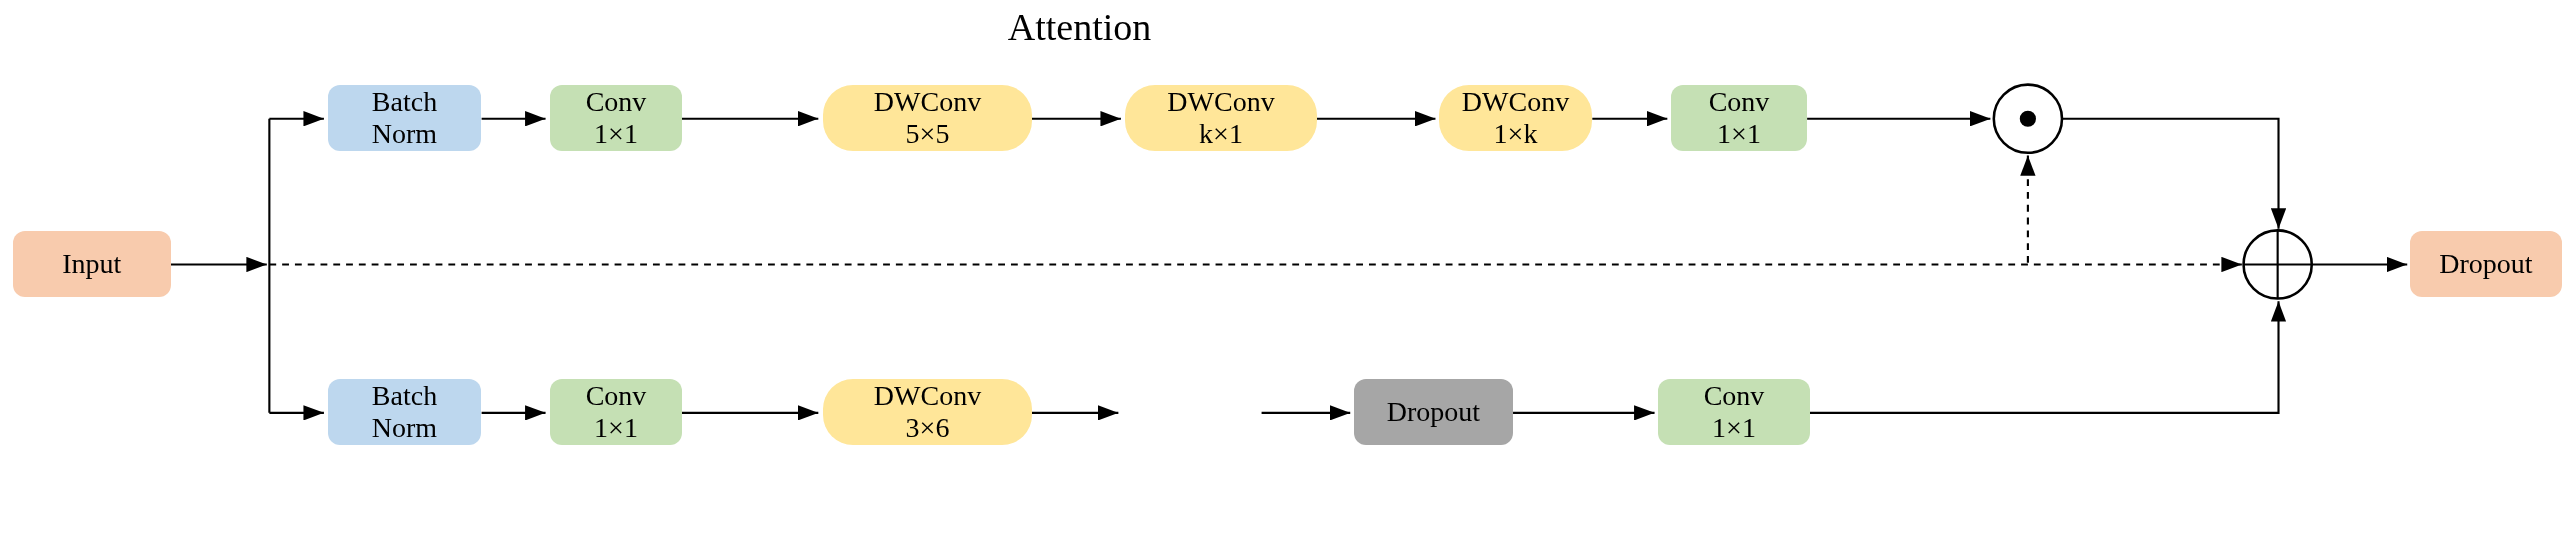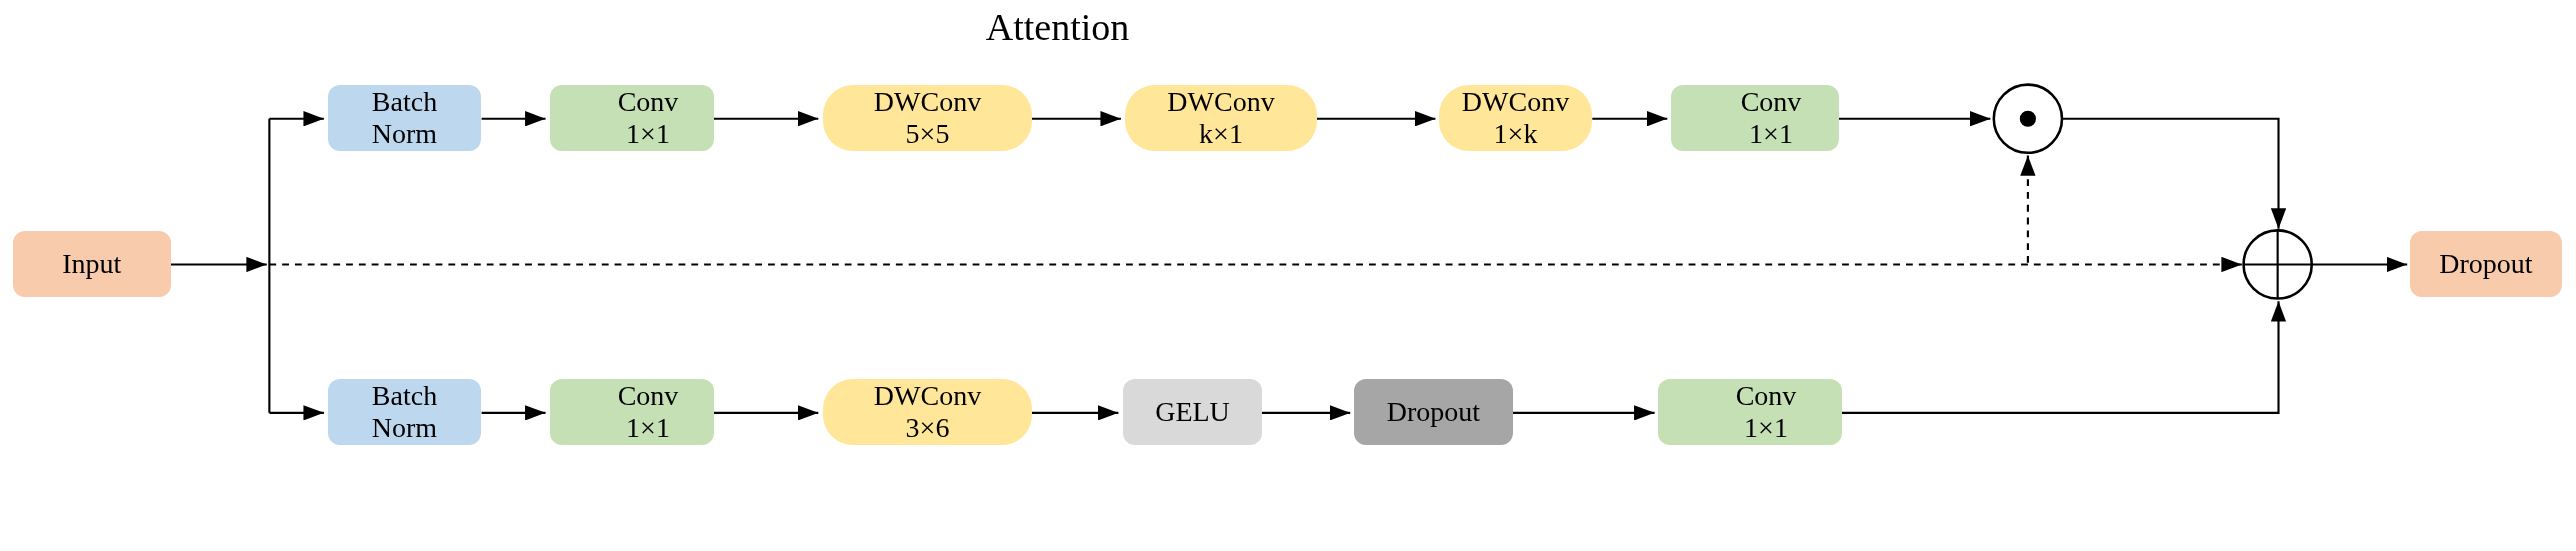--- a/index.html
+++ b/index.html
@@ -16,21 +16,21 @@
     height:66px;
     border-radius:12px;
     display:flex;flex-direction:column;
     align-items:center;justify-content:center;
     font-size:28px;line-height:32px;color:#000;
     z-index:2;text-align:center;
   }
   .node span:empty{display:none;}
   .io{background:#F8CBAD;}
   .norm{background:#BDD7EE;}
-  .conv{background:#C5E0B4;padding-left:32px;}
+  .conv{background:#C5E0B4;}
   .dwconv{background:#FFE699;border-radius:30px;}
   .activation{background:#D9D9D9;}
   .dropout{background:#A6A6A6;}
   .branch-label{
     position:absolute;width:341px;text-align:center;
     font-size:38px;color:#000;z-index:2;
   }
 </style>
 </head>
 <body>
@@ -78,21 +78,21 @@
       <circle cx="2379" cy="139" r="40" fill="#fff" stroke="#000" stroke-width="3"></circle>
       <circle cx="2379" cy="139" r="9.5" fill="#000"></circle>
     </g>
 
     <g>
       <circle cx="2672" cy="310" r="40" fill="#fff" stroke="#000" stroke-width="3"></circle>
       <path d="M2632 310 H2712 M2672 270 V350" stroke="#000" stroke-width="2.5" fill="none"></path>
     </g>
   </svg>
 
-  <div class="branch-label" style="left:887px;top:5.1px;">Attention</div>
+  <div class="branch-label" style="left:909px;top:5.1px;">Attention</div>
 
   <div class="node io" style="left:12.8px;top:231px;width:158px;">
     <span>Input</span>
   </div>
   <div class="node io" style="left:2410px;top:231px;width:152px;">
     <span>Dropout</span>
   </div>
 
   <div class="node norm" style="left:328px;top:85px;width:153px;">
     <span>Batch</span>
@@ -124,24 +124,20 @@
     <span>Norm</span>
   </div>
   <div class="node conv" style="left:550px;top:379px;width:132px;">
     <span>Conv</span>
     <span>1×1</span>
   </div>
   <div class="node dwconv" style="left:823px;top:379px;width:209px;">
     <span>DWConv</span>
     <span>3×6</span>
   </div>
-  <div class="node activation" style="left:1123px;top:379px;width:139px;">
-    <span>GELU</span>
-
-  </div>
   <div class="node dropout" style="left:1354px;top:379px;width:159px;">
     <span>Dropout</span>
 
   </div>
   <div class="node conv" style="left:1658px;top:379px;width:152px;">
     <span>Conv</span>
     <span>1×1</span>
   </div>
 
 </div>

